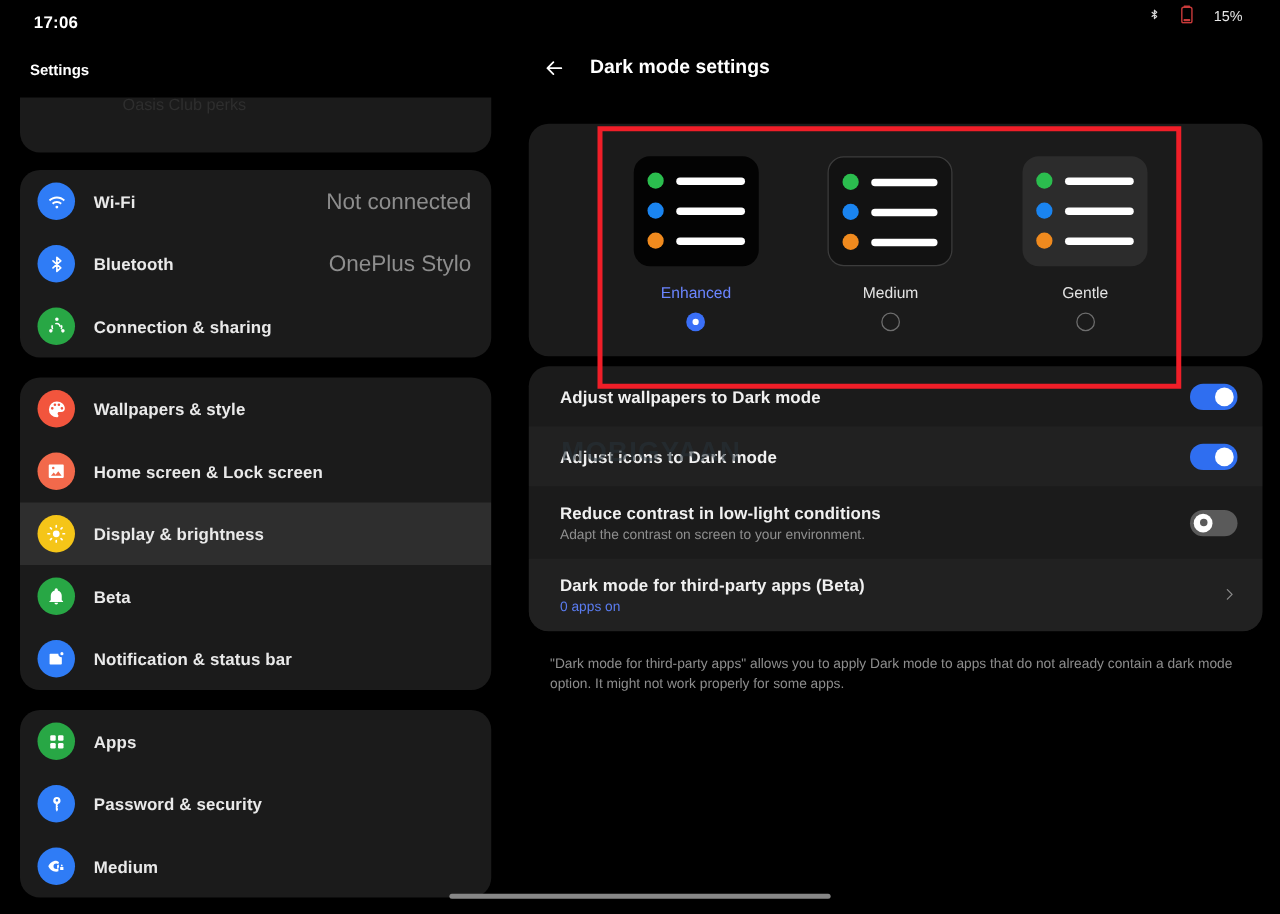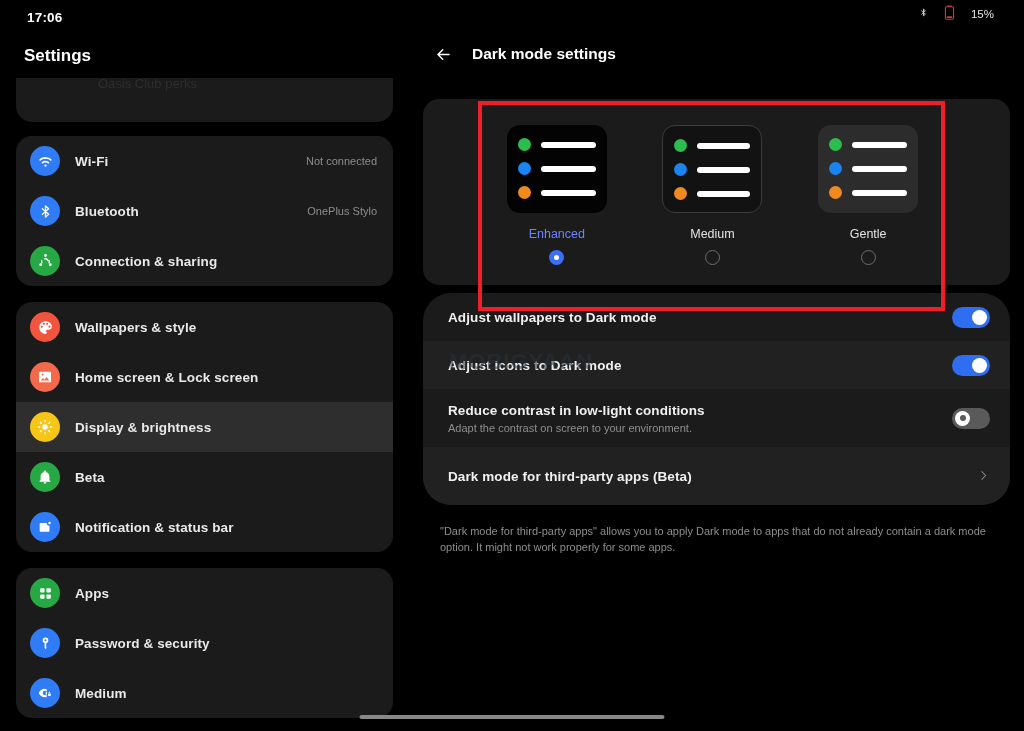--- a/index.html
+++ b/index.html
@@ -15,21 +15,21 @@
   
   #left-pane {
     position:absolute; left:0; top:0; width:409px; height:731px;
     background:#000; overflow:hidden;
   }
   #left-statusbar {
     height:34px; display:flex; align-items:center; padding-left:27px;
   }
   #left-clock { font-size:13.5px; color:#ffffff; font-weight:700; letter-spacing:.2px; }
   #left-title-row { height:44px; display:flex; align-items:center; padding-left:24px; }
-  #left-title { font-size:17px; color:#fff; font-weight:700; }
+  #left-title { font-size:12px; color:#fff; font-weight:700; }
   #left-scroll { position:absolute; top:78px; left:0; right:0; bottom:0; }
 
   .l-card {
     background:#1b1b1b; border-radius:16px; margin:0 16px 16px 16px; overflow:hidden;
   }
   .l-card.clipped-top { border-radius:0 0 16px 16px; margin-bottom:14px; }
   .ghost-row {
     height:22px; display:flex; align-items:flex-start; padding-left:82px;
     font-size:13px; color:#2e2e2e; overflow:hidden; line-height:12px;
   }
@@ -38,21 +38,21 @@
   .l-row {
     height:50px; display:flex; align-items:center; padding:0 16px 0 14px; position:relative;
   }
   .l-row.selected { background:#2e2e2e; }
   .l-ico {
     width:30px; height:30px; border-radius:50%;
     display:flex; align-items:center; justify-content:center; flex:0 0 30px;
   }
   .l-ico svg { display:block; }
   .l-label { margin-left:15px; font-size:13.5px; color:#e9e9e9; font-weight:700; letter-spacing:.1px;}
-  .l-value { margin-left:auto; font-size:11px; color:#8d8d8d; font-weight:400;}
+  .l-value { margin-left:auto; font-size:18px; color:#8d8d8d; font-weight:400;}
 
   
   #right-pane {
     position:absolute; left:409px; top:0; width:615px; height:731px; background:#000;
   }
   #right-statusbar {
     height:28px; display:flex; align-items:center; justify-content:flex-end; padding-right:30px; gap:16px;
   }
   #bt-icon { color:#d6d6d6; }
   #battery-pct { font-size:11.5px; color:#e6e6e6; font-weight:400; }
@@ -91,21 +91,21 @@
   .radio.checked { border:none; background:#3a6ff7; }
   .radio.checked::after { content:""; width:5px; height:5px; border-radius:50%; background:#fff; }
 
   #highlight-box {
     position:absolute; left:69px; top:2px; width:467px; height:210px;
     border:4px solid #f01e28; pointer-events:none; z-index:30;
   }
 
   
   #settings-card {
-    margin:8px 14px 0 14px; background:#1b1b1b; border-radius:28px; overflow:hidden;
+    margin:8px 14px 0 14px; background:#1b1b1b; border-radius:16px; overflow:hidden;
   }
   .s-row {
     display:flex; align-items:center; padding:0 20px 0 25px; position:relative; min-height:48px;
   }
   .s-row.alt { background:#212121; }
   .s-texts { display:flex; flex-direction:column; justify-content:center; flex:1; }
   .s-title { font-size:13.5px; color:#f0f0f0; font-weight:700; letter-spacing:.1px;}
   .s-sub { font-size:11px; color:#8f8f8f; margin-top:4px; font-weight:400;}
   .s-sub.link { color:#5a7cf0; }
   .toggle {
@@ -399,20 +399,21 @@
           <span class="s-sub">Adapt the contrast on screen to your environment.</span>
         </div>
         <span class="toggle off">
             <span class="knob"></span>
           </span>
       </div>
 
       <div class="s-row alt" style="height:58px">
         <div class="s-texts">
           <span class="s-title">Dark mode for third-party apps (Beta)</span>
+          <span class="s-sub link">0 apps on</span>
         </div>
         <span class="chevron">
           <svg width="13" height="13" viewBox="0 0 24 24" fill="none" stroke="#8a8a8a" stroke-width="1.9" stroke-linecap="round" stroke-linejoin="round">
               <path d="M9 5l7 7-7 7"></path>
             </svg>
         </span>
       </div>
 
     </div>
 

